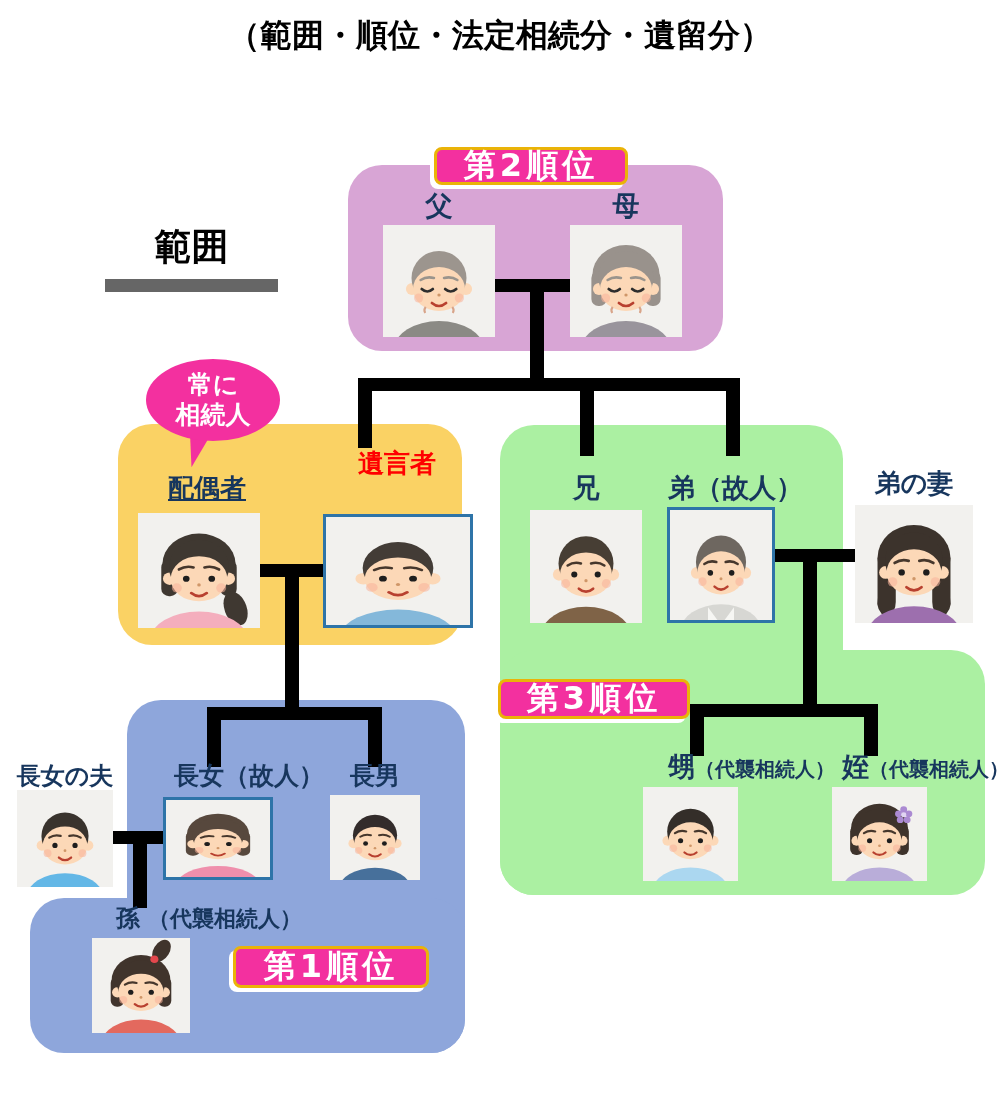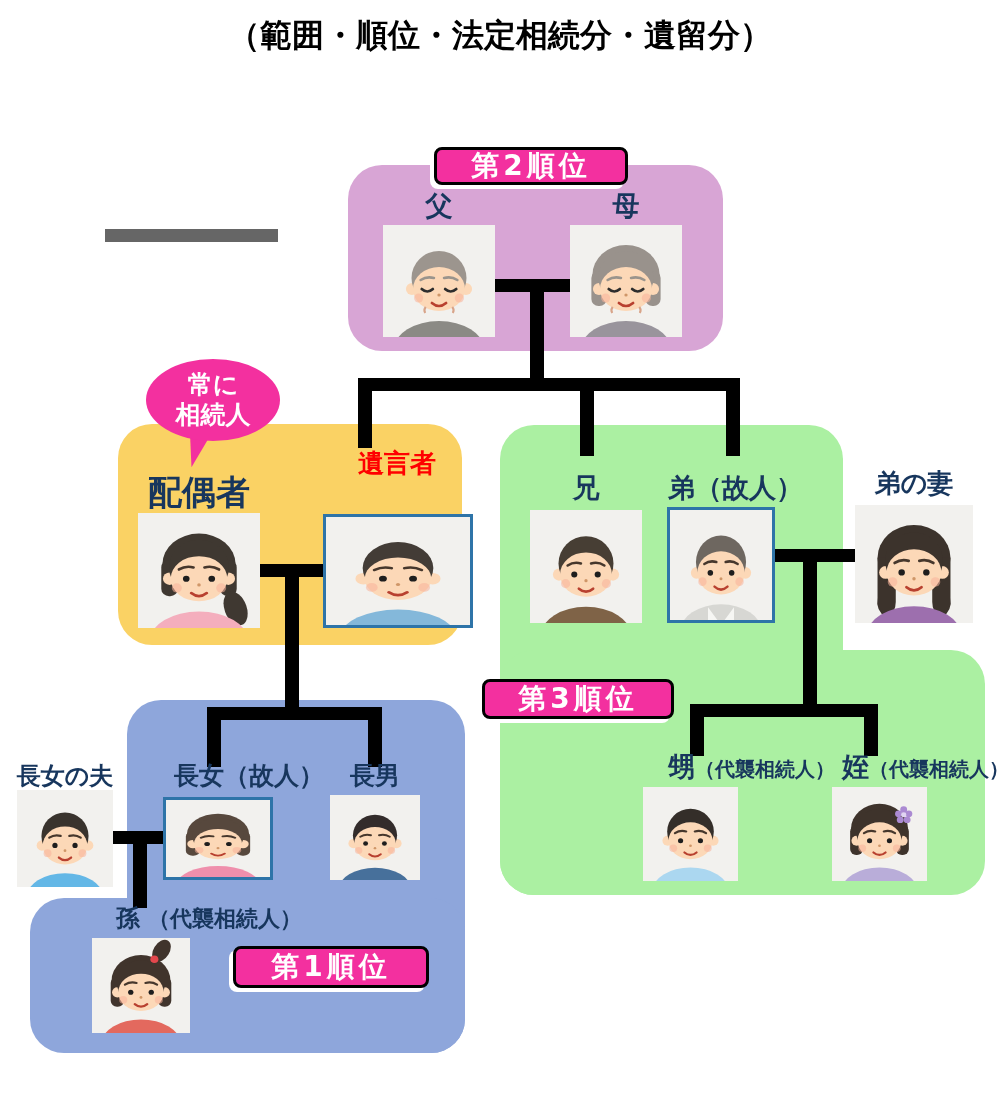--- a/index.html
+++ b/index.html
@@ -4,23 +4,23 @@
 <style>
   html,body{margin:0;padding:0;background:#fff;}
   body{font-family:"DejaVu Sans","Liberation Sans",sans-serif;}
   #canvas{position:relative;width:1000px;height:1097px;background:#fff;overflow:hidden;}
   .box{position:absolute;z-index:1;}
   .rbox{border-radius:34px;}
 
   .tline{position:absolute;background:var(--c-line);z-index:2;}
 
   .badge{position:absolute;z-index:5;background:var(--c-magenta);color:#fff;
-    border:3px solid #000000;border-radius:8px;box-shadow:-4px 4px 0 0 #fff;
+    border:3px solid #eab308;border-radius:8px;box-shadow:-4px 4px 0 0 #fff;
     display:flex;align-items:center;justify-content:center;
-    font-size:28px;font-weight:bold;letter-spacing:4px;white-space:nowrap;}
+    font-size:32px;font-weight:bold;letter-spacing:4px;white-space:nowrap;}
 
   .bubble{position:absolute;z-index:6;background:var(--c-magenta);border-radius:50%;
     color:#fff;font-weight:bold;font-size:25px;line-height:1.2;
     display:flex;flex-direction:column;align-items:center;justify-content:center;text-align:center;}
   .bubble-tail{position:absolute;z-index:5;width:0;height:0;
     border-top:44px solid var(--c-magenta);border-right:22px solid transparent;border-left:5px solid transparent;
     transform:rotate(4deg);}
 
   .photo{position:absolute;z-index:4;background:#f2f1ee;overflow:hidden;box-sizing:border-box;}
   .photo.framed{border:3px solid var(--c-frame);}
@@ -42,20 +42,21 @@
 </head>
 <body>
 
 <div id="canvas" style="--c-pink: #d8a5d5; --c-yellow: #fad264; --c-green: #abf0a2; --c-blue: #8ea6db; --c-magenta: #f3309f; --c-name: #17365d; --c-testator: #ff0000; --c-frame: #2e74a8; --c-line: #000000; --c-scopebar: #666666;">
 
   <div class="title">
     <div class="l2">（範囲・順位・法定相続分・遺留分）</div>
   </div>
 
   <div class="scope">
+    <div class="scope-text">範囲</div>
     <div class="scope-bar"></div>
   </div>
 
   <div class="box rbox" style="left:348px;top:165px;width:375px;height:186px;background:var(--c-pink);"></div>
   <div class="box rbox" style="left:118px;top:424px;width:344px;height:221px;background:var(--c-yellow);"></div>
   <div class="box rbox" style="left:500px;top:425px;width:343px;height:470px;background:var(--c-green);"></div>
   <div class="box rbox" style="left:500px;top:650px;width:485px;height:245px;background:var(--c-green);"></div>
   <div class="box rbox" style="left:127px;top:700px;width:338px;height:353px;background:var(--c-blue);"></div>
   <div class="box rbox" style="left:30px;top:898px;width:435px;height:155px;background:var(--c-blue);"></div>
 
@@ -74,21 +75,21 @@
       <div class="tline" style="left: 113px; top: 831px; width: 52px; height: 13px;"></div>
       <div class="tline" style="left: 133px; top: 831px; width: 14px; height: 77px;"></div>
       <div class="tline" style="left: 772px; top: 549px; width: 86px; height: 13px;"></div>
       <div class="tline" style="left: 803px; top: 549px; width: 14px; height: 168px;"></div>
       <div class="tline" style="left: 690px; top: 704px; width: 188px; height: 13px;"></div>
       <div class="tline" style="left: 690px; top: 704px; width: 14px; height: 52px;"></div>
       <div class="tline" style="left: 864px; top: 704px; width: 14px; height: 52px;"></div>
     </div>
 
   <div class="badge" style="left:434px;top:147px;width:188px;height:32px;">第2順位</div>
-  <div class="badge" style="left:482px;top:679px;width:186px;height:34px;">第3順位</div>
+  <div class="badge" style="left:498px;top:679px;width:186px;height:34px;">第3順位</div>
   <div class="badge" style="left:233px;top:946px;width:190px;height:36px;text-align:center;">第1順位</div>
 
   <div class="bubble-tail" style="left:188px;top:424px;"></div>
   <div class="bubble" style="left:146px;top:359px;width:134px;height:82px;">
     <span>常に</span>
     <span>相続人</span>
   </div>
 
   <div id="people">
       <div class="photo" style="left: 383px; top: 225px; width: 112px; height: 112px;">
@@ -151,21 +152,21 @@
           <path d="M37,55 q6,-4 13,-2" stroke="#46372c" stroke-width="2.6" fill="none" stroke-linecap="round"></path>
           <path d="M60,53 q7,-2 13,2" stroke="#46372c" stroke-width="2.6" fill="none" stroke-linecap="round"></path>
           <circle cx="43.5" cy="64" r="3" fill="#1e1e1e"></circle>
           <circle cx="66.5" cy="64" r="3" fill="#1e1e1e"></circle>
           <circle cx="35" cy="73" r="4.5" fill="#f8b29b" opacity="0.55"></circle>
           <circle cx="75" cy="73" r="4.5" fill="#f8b29b" opacity="0.55"></circle>
           <circle cx="55" cy="70" r="1.6" fill="#cf9668"></circle>
           <path d="M48,78 q7,6 14,0" stroke="#b8402f" stroke-width="2.6" fill="none" stroke-linecap="round"></path>
         </svg>
       </div>
-      <div class="name-label" style="left: 199px; transform: translateX(-50%); top: 475px; font-size: 34px;"><span>配偶者</span></div>
+      <div class="name-label" style="left: 207px; transform: translateX(-50%); top: 475px; font-size: 26px; text-decoration: underline;"><span>配偶者</span></div>
       <div class="photo framed" style="left: 323px; top: 514px; width: 150px; height: 114px;">
         <svg viewBox="0 0 110 112" width="100%" height="100%" preserveAspectRatio="none">
           <rect x="0" y="0" width="110" height="112" fill="#f2f1ee"></rect>
           <ellipse cx="55" cy="124" rx="44" ry="28" fill="#84b8da"></ellipse>
           <circle cx="28.5" cy="64" r="6" fill="#fcd8b7"></circle>
           <circle cx="81.5" cy="64" r="6" fill="#fcd8b7"></circle>
           <circle cx="55" cy="53" r="27" fill="#433c36"></circle>
           <ellipse cx="55" cy="64" rx="25.5" ry="22" fill="#fcd8b7"></ellipse>
           <path d="M37,55 q6,-4 13,-2" stroke="#46372c" stroke-width="2.6" fill="none" stroke-linecap="round"></path>
           <path d="M60,53 q7,-2 13,2" stroke="#46372c" stroke-width="2.6" fill="none" stroke-linecap="round"></path>

